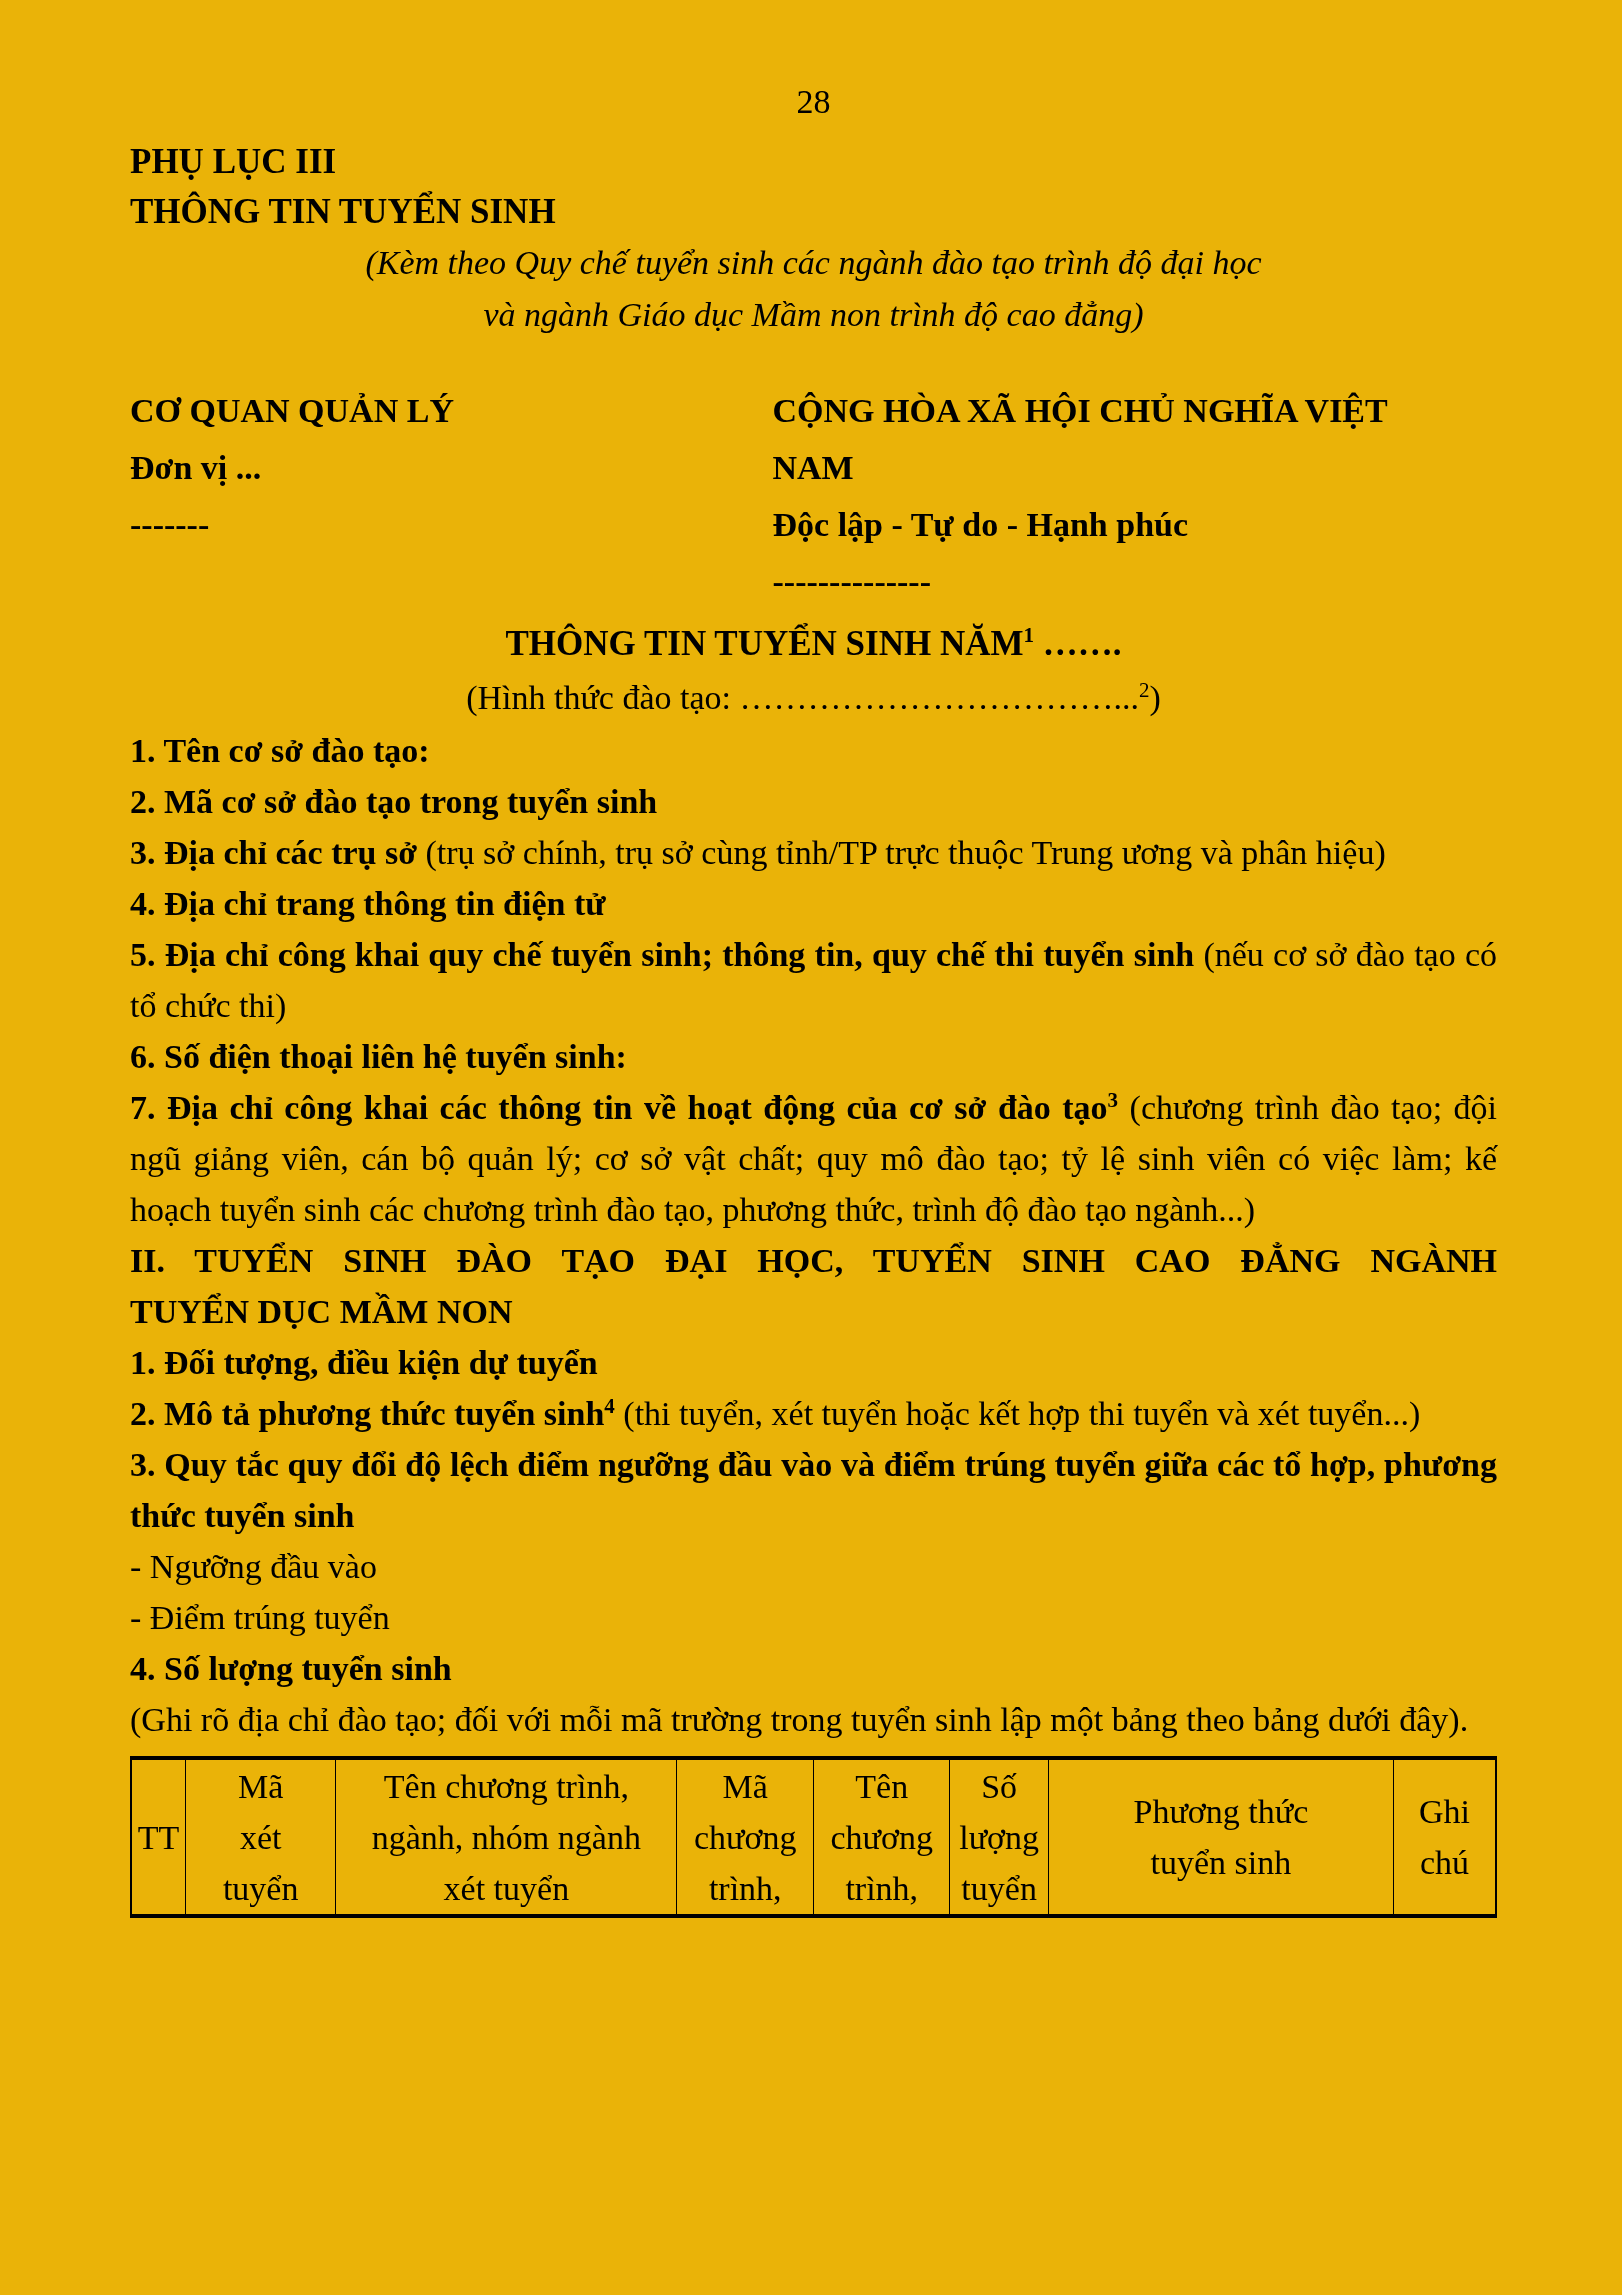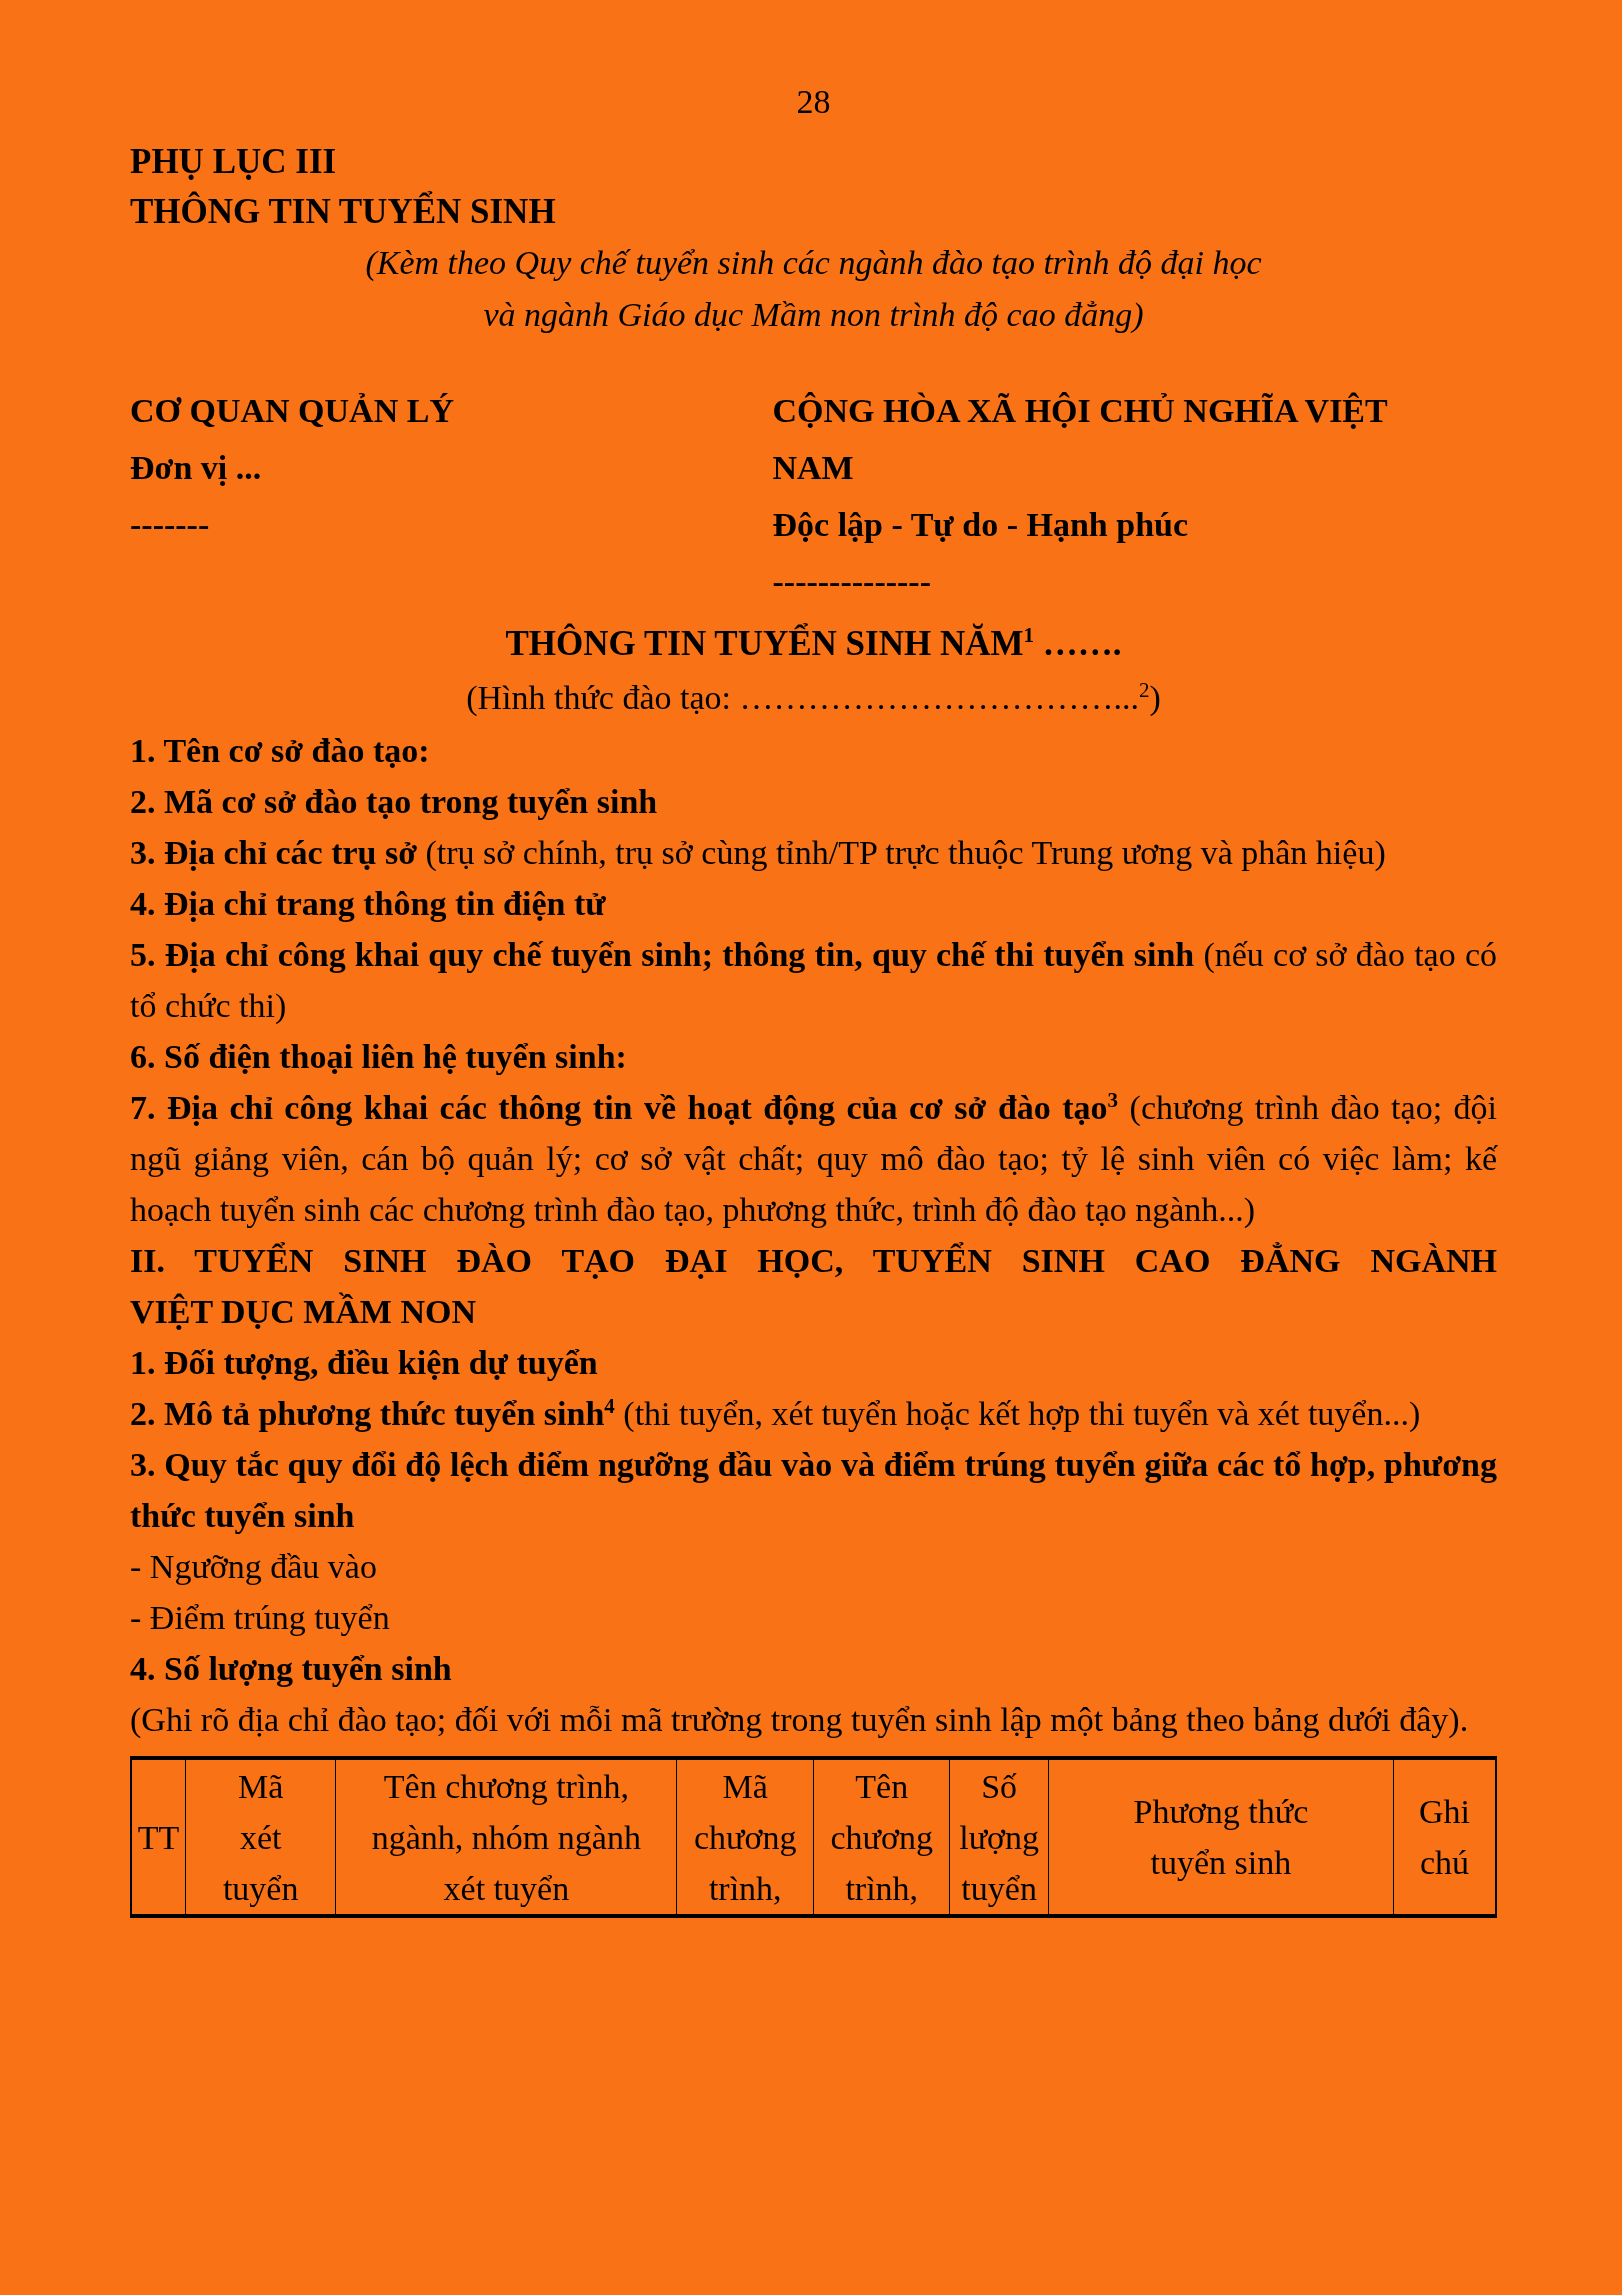--- a/index.html
+++ b/index.html
@@ -1,18 +1,18 @@
 <!DOCTYPE html>
 <html style="font-size:13px"><head>
 <meta charset="utf-8">
 <style>
   html, body { margin: 0; padding: 0; background: #888; }
   .page {
     width: 1623px; height: 2295px;
-    background: #f97316; color: #000000;
+    background: #eab308; color: #000000;
     font-family: "Liberation Serif", "DejaVu Serif", serif;
     font-size: 34px; line-height: 51px;
     box-sizing: border-box;
     padding: 81px 126px 0 130px;
     position: relative; overflow: hidden;
     margin: 0 auto;
   }
   .bold { font-weight: bold; }
   .pagenum { text-align: center; line-height: 41px; }
   .doc-title { text-align: left; font-weight: bold; font-size: 35px; line-height: 50px; }
@@ -73,21 +73,21 @@
 
   <div class="para bold">1. Tên cơ sở đào tạo:</div>
   <div class="para bold">2. Mã cơ sở đào tạo trong tuyển sinh</div>
   <div class="para"><span class="bold">3. Địa chỉ các trụ sở </span><span>(trụ sở chính, trụ sở cùng tỉnh/TP trực thuộc Trung ương và phân hiệu)</span></div>
   <div class="para bold">4. Địa chỉ trang thông tin điện tử</div>
   <div class="para"><span class="bold">5. Địa chỉ công khai quy chế tuyển sinh; thông tin, quy chế thi tuyển sinh </span><span>(nếu cơ sở đào tạo có tổ chức thi)</span></div>
   <div class="para bold">6. Số điện thoại liên hệ tuyển sinh:</div>
   <div class="para"><span class="bold">7. Địa chỉ công khai các thông tin về hoạt động của cơ sở đào tạo</span><sup class="sup bold">3</sup><span> (chương trình đào tạo; đội ngũ giảng viên, cán bộ quản lý; cơ sở vật chất; quy mô đào tạo; tỷ lệ sinh viên có việc làm; kế hoạch tuyển sinh các chương trình đào tạo, phương thức, trình độ đào tạo ngành...)</span></div>
 
   <div class="line-justify-full">II. TUYỂN SINH ĐÀO TẠO ĐẠI HỌC, TUYỂN SINH CAO ĐẲNG NGÀNH</div>
-  <div class="para bold">VIỆT DỤC MẦM NON</div>
+  <div class="para bold">TUYỂN DỤC MẦM NON</div>
   <div class="para bold">1. Đối tượng, điều kiện dự tuyển</div>
   <div class="para"><span class="bold">2. Mô tả phương thức tuyển sinh</span><sup class="sup bold">4</sup><span> (thi tuyển, xét tuyển hoặc kết hợp thi tuyển và xét tuyển...)</span></div>
   <div class="para bold">3. Quy tắc quy đổi độ lệch điểm ngưỡng đầu vào và điểm trúng tuyển giữa các tổ hợp, phương thức tuyển sinh</div>
   <div class="para">- Ngưỡng đầu vào</div>
   <div class="para">- Điểm trúng tuyển</div>
   <div class="para bold">4. Số lượng tuyển sinh</div>
   <div class="para">(Ghi rõ địa chỉ đào tạo; đối với mỗi mã trường trong tuyển sinh lập một bảng theo bảng dưới đây).</div>
 
   <table class="adm">
     <colgroup>

